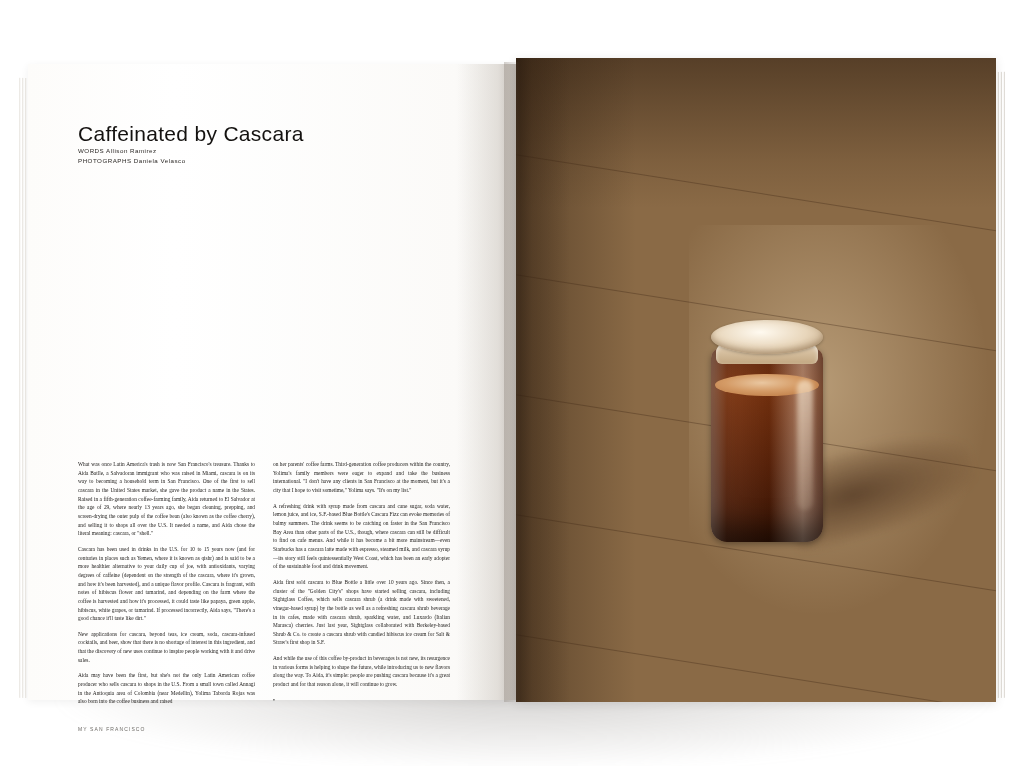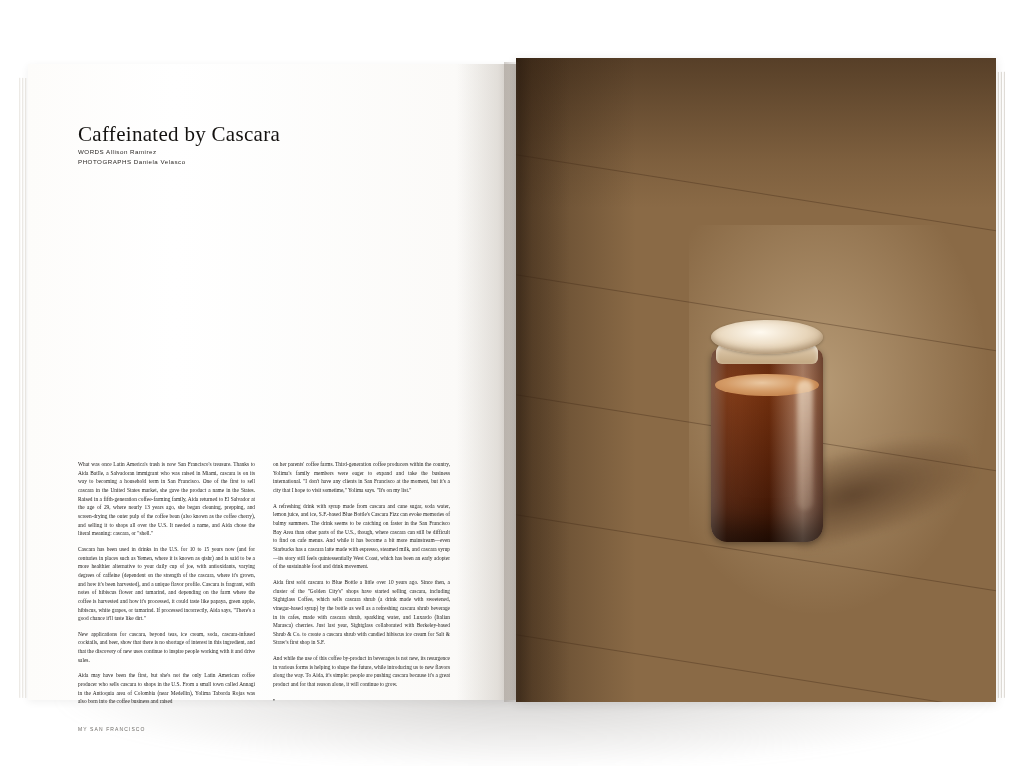--- a/index.html
+++ b/index.html
@@ -229,21 +229,21 @@
   
   .lp-inner {
     position: absolute;
     left: 50px;
     top: 58px;
     width: 372px;
     height: 540px;
     color: #171513;
   }
   .article-title {
-    font-family: Liberation Serif, serif;
+    font-family: Liberation Sans, sans-serif;
     font-size: 21px;
     letter-spacing: 0.3px;
     font-weight: 400;
     margin: 0 0 0 0;
     color: #141210;
   }
   .credits {
     font-family: "Liberation Sans", sans-serif;
     font-size: 6.2px;
     line-height: 1.65;

